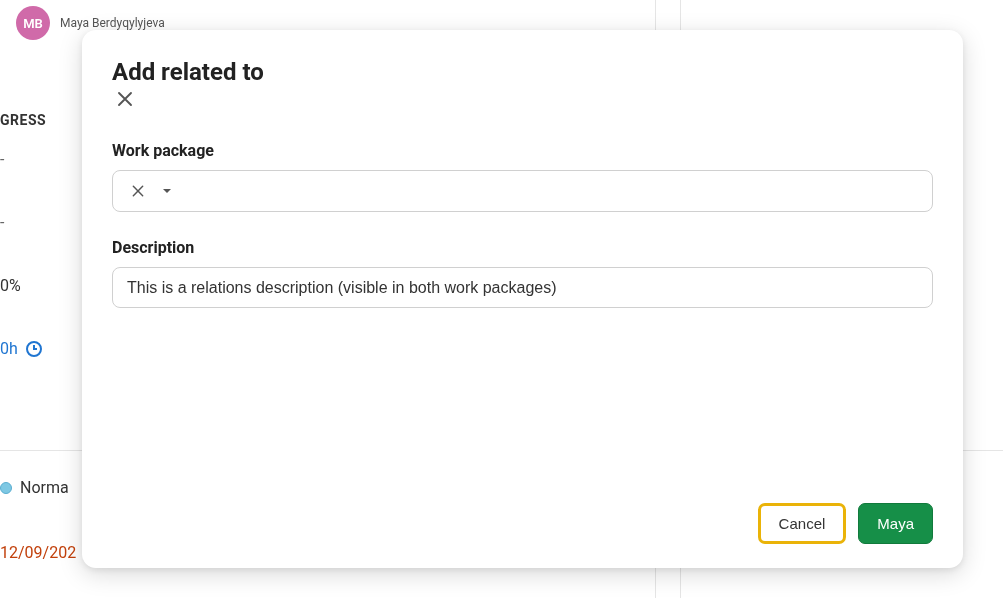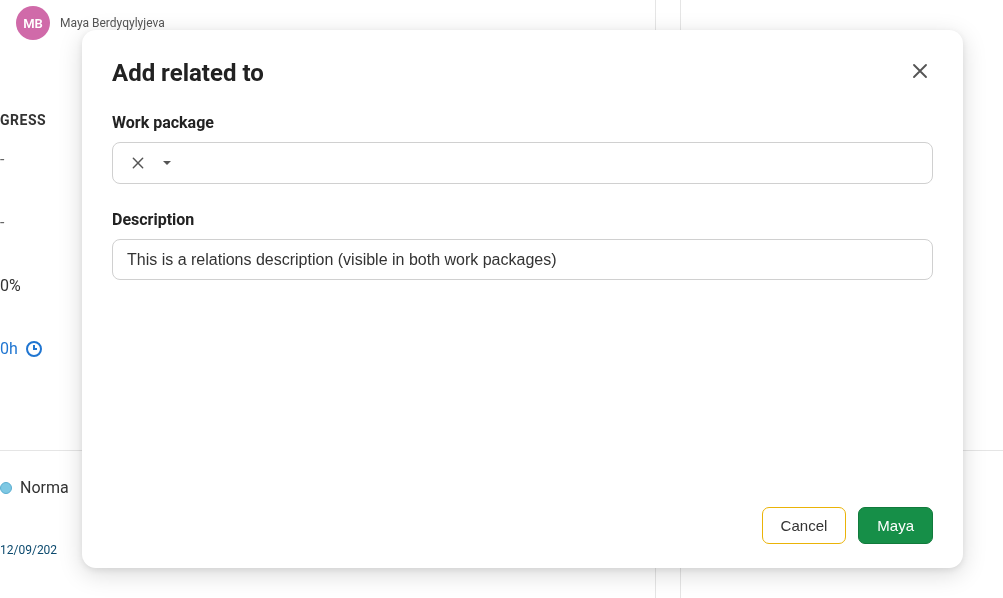--- a/index.html
+++ b/index.html
@@ -18,46 +18,46 @@
     .zero-h { color: #1f75d1; display: flex; align-items: center; gap: 8px; }
     .clock-ico { width: 16px; height: 16px; border: 2px solid #1f75d1; border-radius: 50%; position: relative; display: inline-block; }
     .clock-ico:after { content: ""; position: absolute; left: 5px; top: 2px; width: 2px; height: 5px; background: #1f75d1; }
     .clock-ico:before { content: ""; position: absolute; left: 5px; top: 5px; width: 4px; height: 2px; background: #1f75d1; }
 
     .sep { position: absolute; left: 0; right: 0; top: 450px; border-top: 1px solid #e5e5e5; }
 
     .priority { position: absolute; left: 0; top: 478px; display: flex; align-items: center; gap: 8px; color: #333; font-size: 16px; }
     .dot-normal { width: 12px; height: 12px; border-radius: 50%; background: #7ec8e3; border: 1px solid #5aaed1; }
 
-    .date { position: absolute; left: 0; top: 543px; color: #0c4a6e; font-size: 12px; }
+    .date { position: absolute; left: 0; top: 543px; color: #c2410c; font-size: 16px; }
 
     .vline { position: absolute; top: 0; bottom: 0; width: 1px; background: #e5e5e5; }
 
     
     .modal { position: absolute; left: 82px; right: 40px; top: 30px; bottom: 30px; background: #fff; border-radius: 14px; box-shadow: 0 6px 24px rgba(0,0,0,.15), 0 2px 6px rgba(0,0,0,.08); padding: 28px 30px 24px 30px; display: flex; flex-direction: column; }
-    .modal-head { display: flex; align-items: flex-end; justify-content: space-between; }
+    .modal-head { display: flex; align-items: flex-start; justify-content: space-between; flex-direction: column; }
     .modal-title { font-size: 24px; font-weight: 700; color: #222; }
     .close-btn { background: none; border: none; cursor: pointer; padding: 4px; color: #555; }
     .close-btn svg { width: 18px; height: 18px; }
 
     .form { margin-top: 26px; flex: 1; }
     .field-label { font-weight: 700; font-size: 16px; color: #222; margin-bottom: 10px; display: block; }
     .combo { position: relative; border: 1px solid #d0d0d0; border-radius: 8px; display: flex; align-items: center; padding: 0 10px 0 14px; height: 42px; }
     .combo-input { flex: 1; border: none; outline: none; font-size: 16px; color: #333; background: transparent; }
     .combo-actions { display: flex; align-items: center; gap: 8px; }
     .icon-btn { background: none; border: none; cursor: pointer; color: #555; display: flex; align-items: center; justify-content: center; padding: 4px; }
     .icon-btn svg { width: 14px; height: 14px; }
     .caret svg { width: 12px; height: 12px; }
 
     .desc-wrap { margin-top: 26px; }
     .desc-input { width: 100%; border: 1px solid #d0d0d0; border-radius: 8px; height: 41px; padding: 0 14px; font-size: 16px; color: #333; outline: none; }
 
     .footer { display: flex; justify-content: flex-end; gap: 12px; margin-top: auto; }
     .btn { border-radius: 7px; padding: 9px 18px; font-size: 15px; cursor: pointer; }
-    .btn-cancel { background: #fff; border: 1px solid #eab308; color: #333; }
+    .btn-cancel { background: #fff; border: 3px solid #eab308; color: #333; }
     .btn-save { background: #168f48; color: #fff; border: 1px solid #117a3c; font-weight: 500; }
   </style>
 </head>
 <body>
 
 <div class="bg">
   <div class="vline" style="left:655px;"></div>
   <div class="vline" style="left:680px;"></div>
 
   <div class="bg-top">

